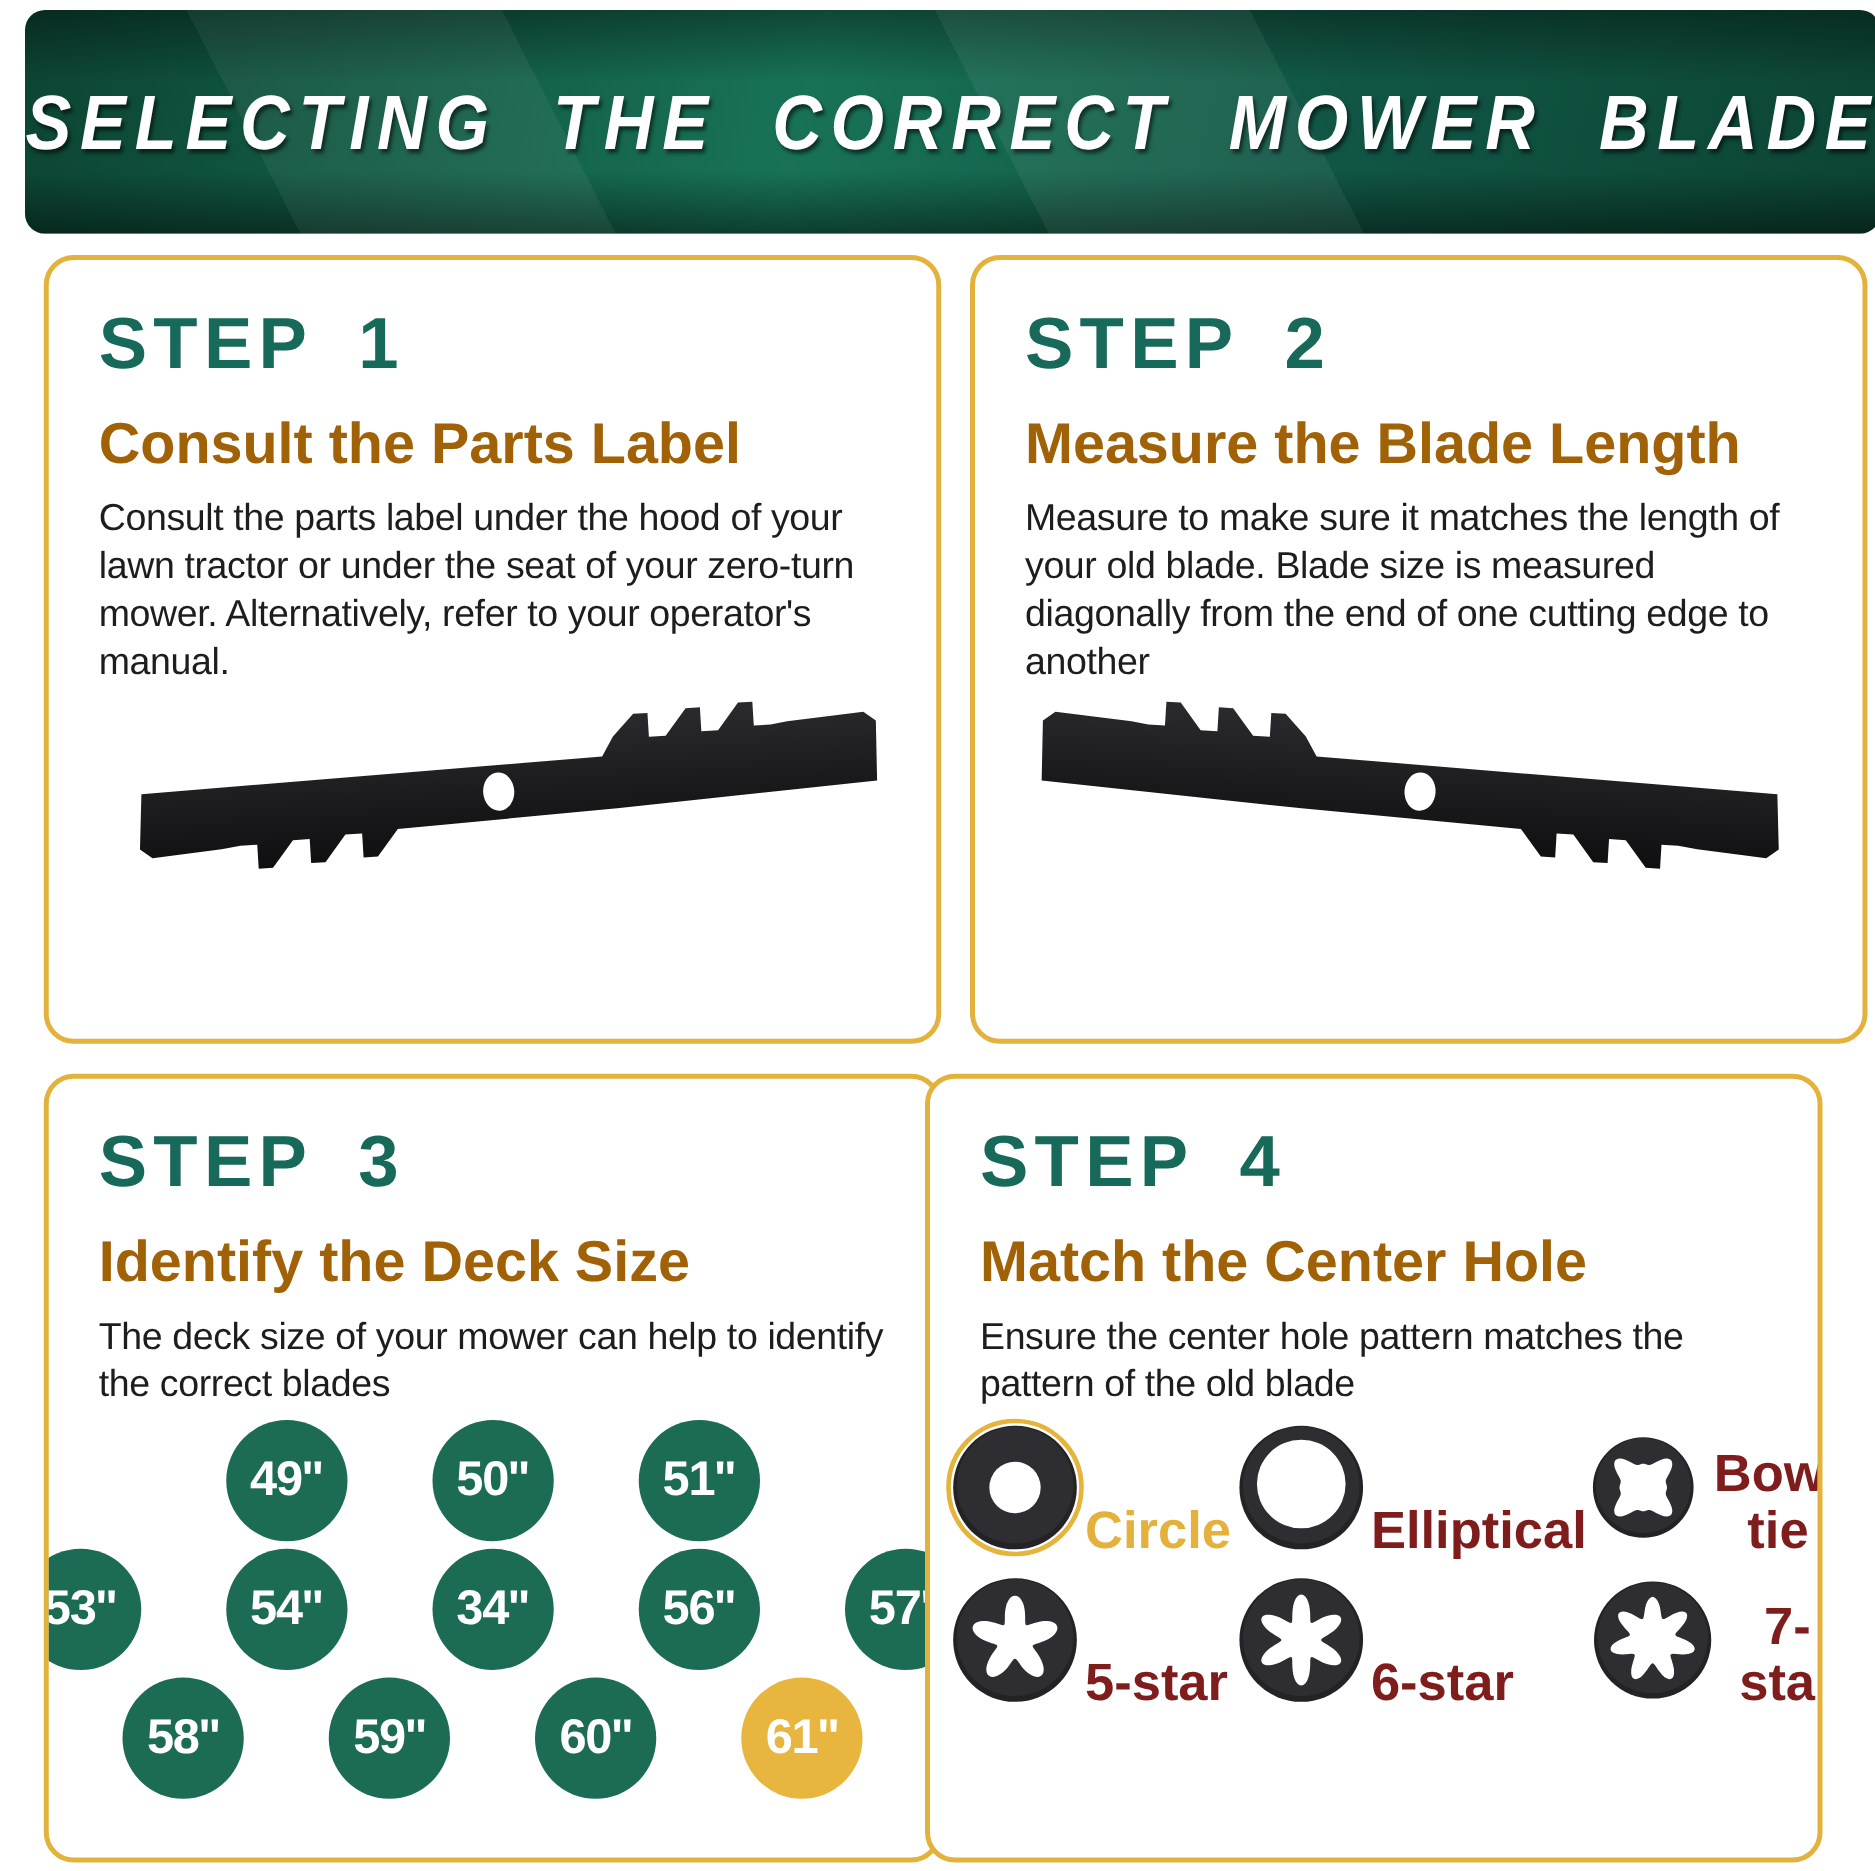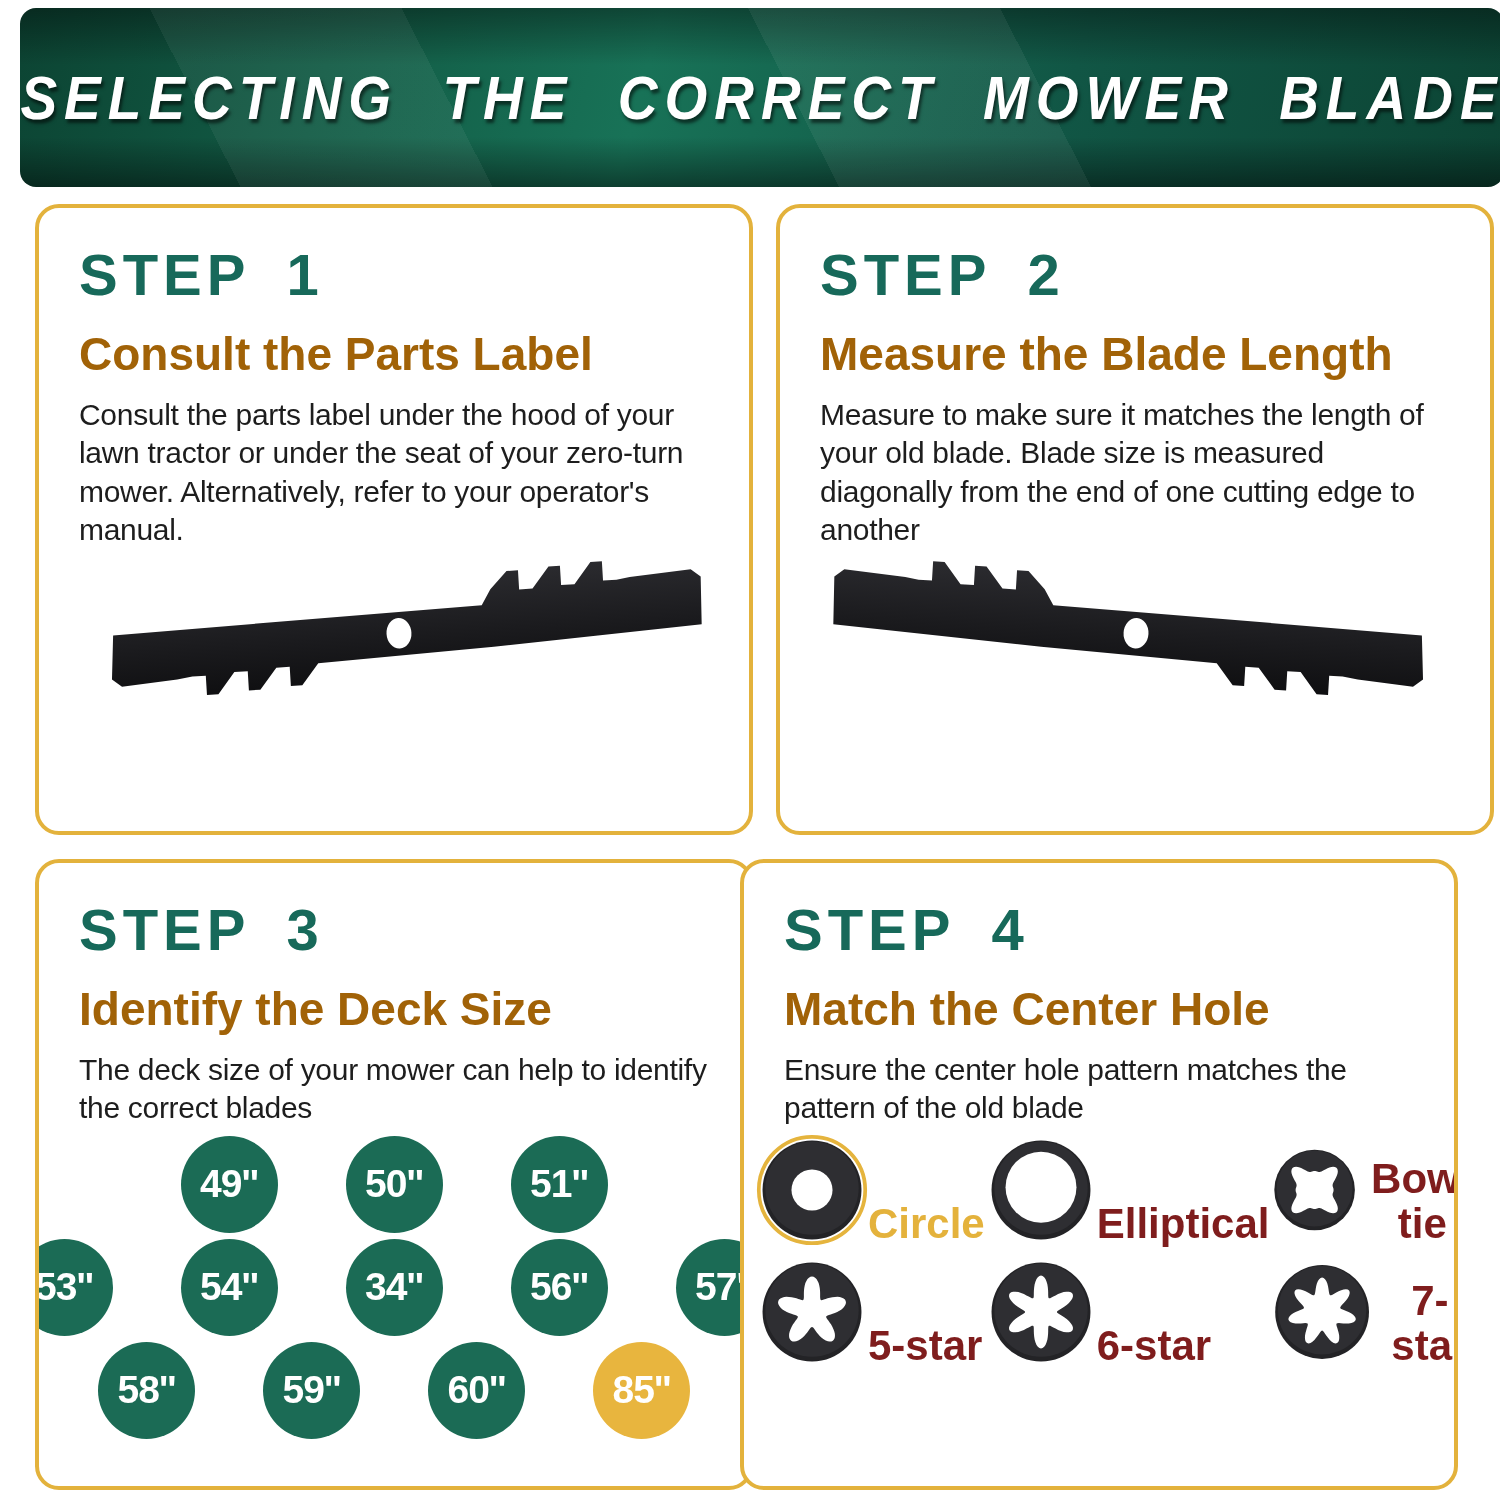--- a/index.html
+++ b/index.html
@@ -153,21 +153,21 @@
           <div class="deck-circle">53''</div>
           <div class="deck-circle">54''</div>
           <div class="deck-circle">34''</div>
           <div class="deck-circle">56''</div>
           <div class="deck-circle">57''</div>
         </div>
         <div class="deck-row">
           <div class="deck-circle">58''</div>
           <div class="deck-circle">59''</div>
           <div class="deck-circle">60''</div>
-          <div class="deck-circle highlight">85''</div>
+          <div class="deck-circle highlight">61''</div>
         </div>
       </div>
   </div>
 
   <div class="panel" id="panel-4">
     <div class="step-title"><span>STEP</span><span class="step-num">4</span></div>
     <div class="step-heading">Match the Center Hole</div>
     <div class="step-body">Ensure the center hole pattern matches the pattern of the old blade</div>
     <div class="hole-grid" id="hole-grid">
         <div class="hole-cell">

